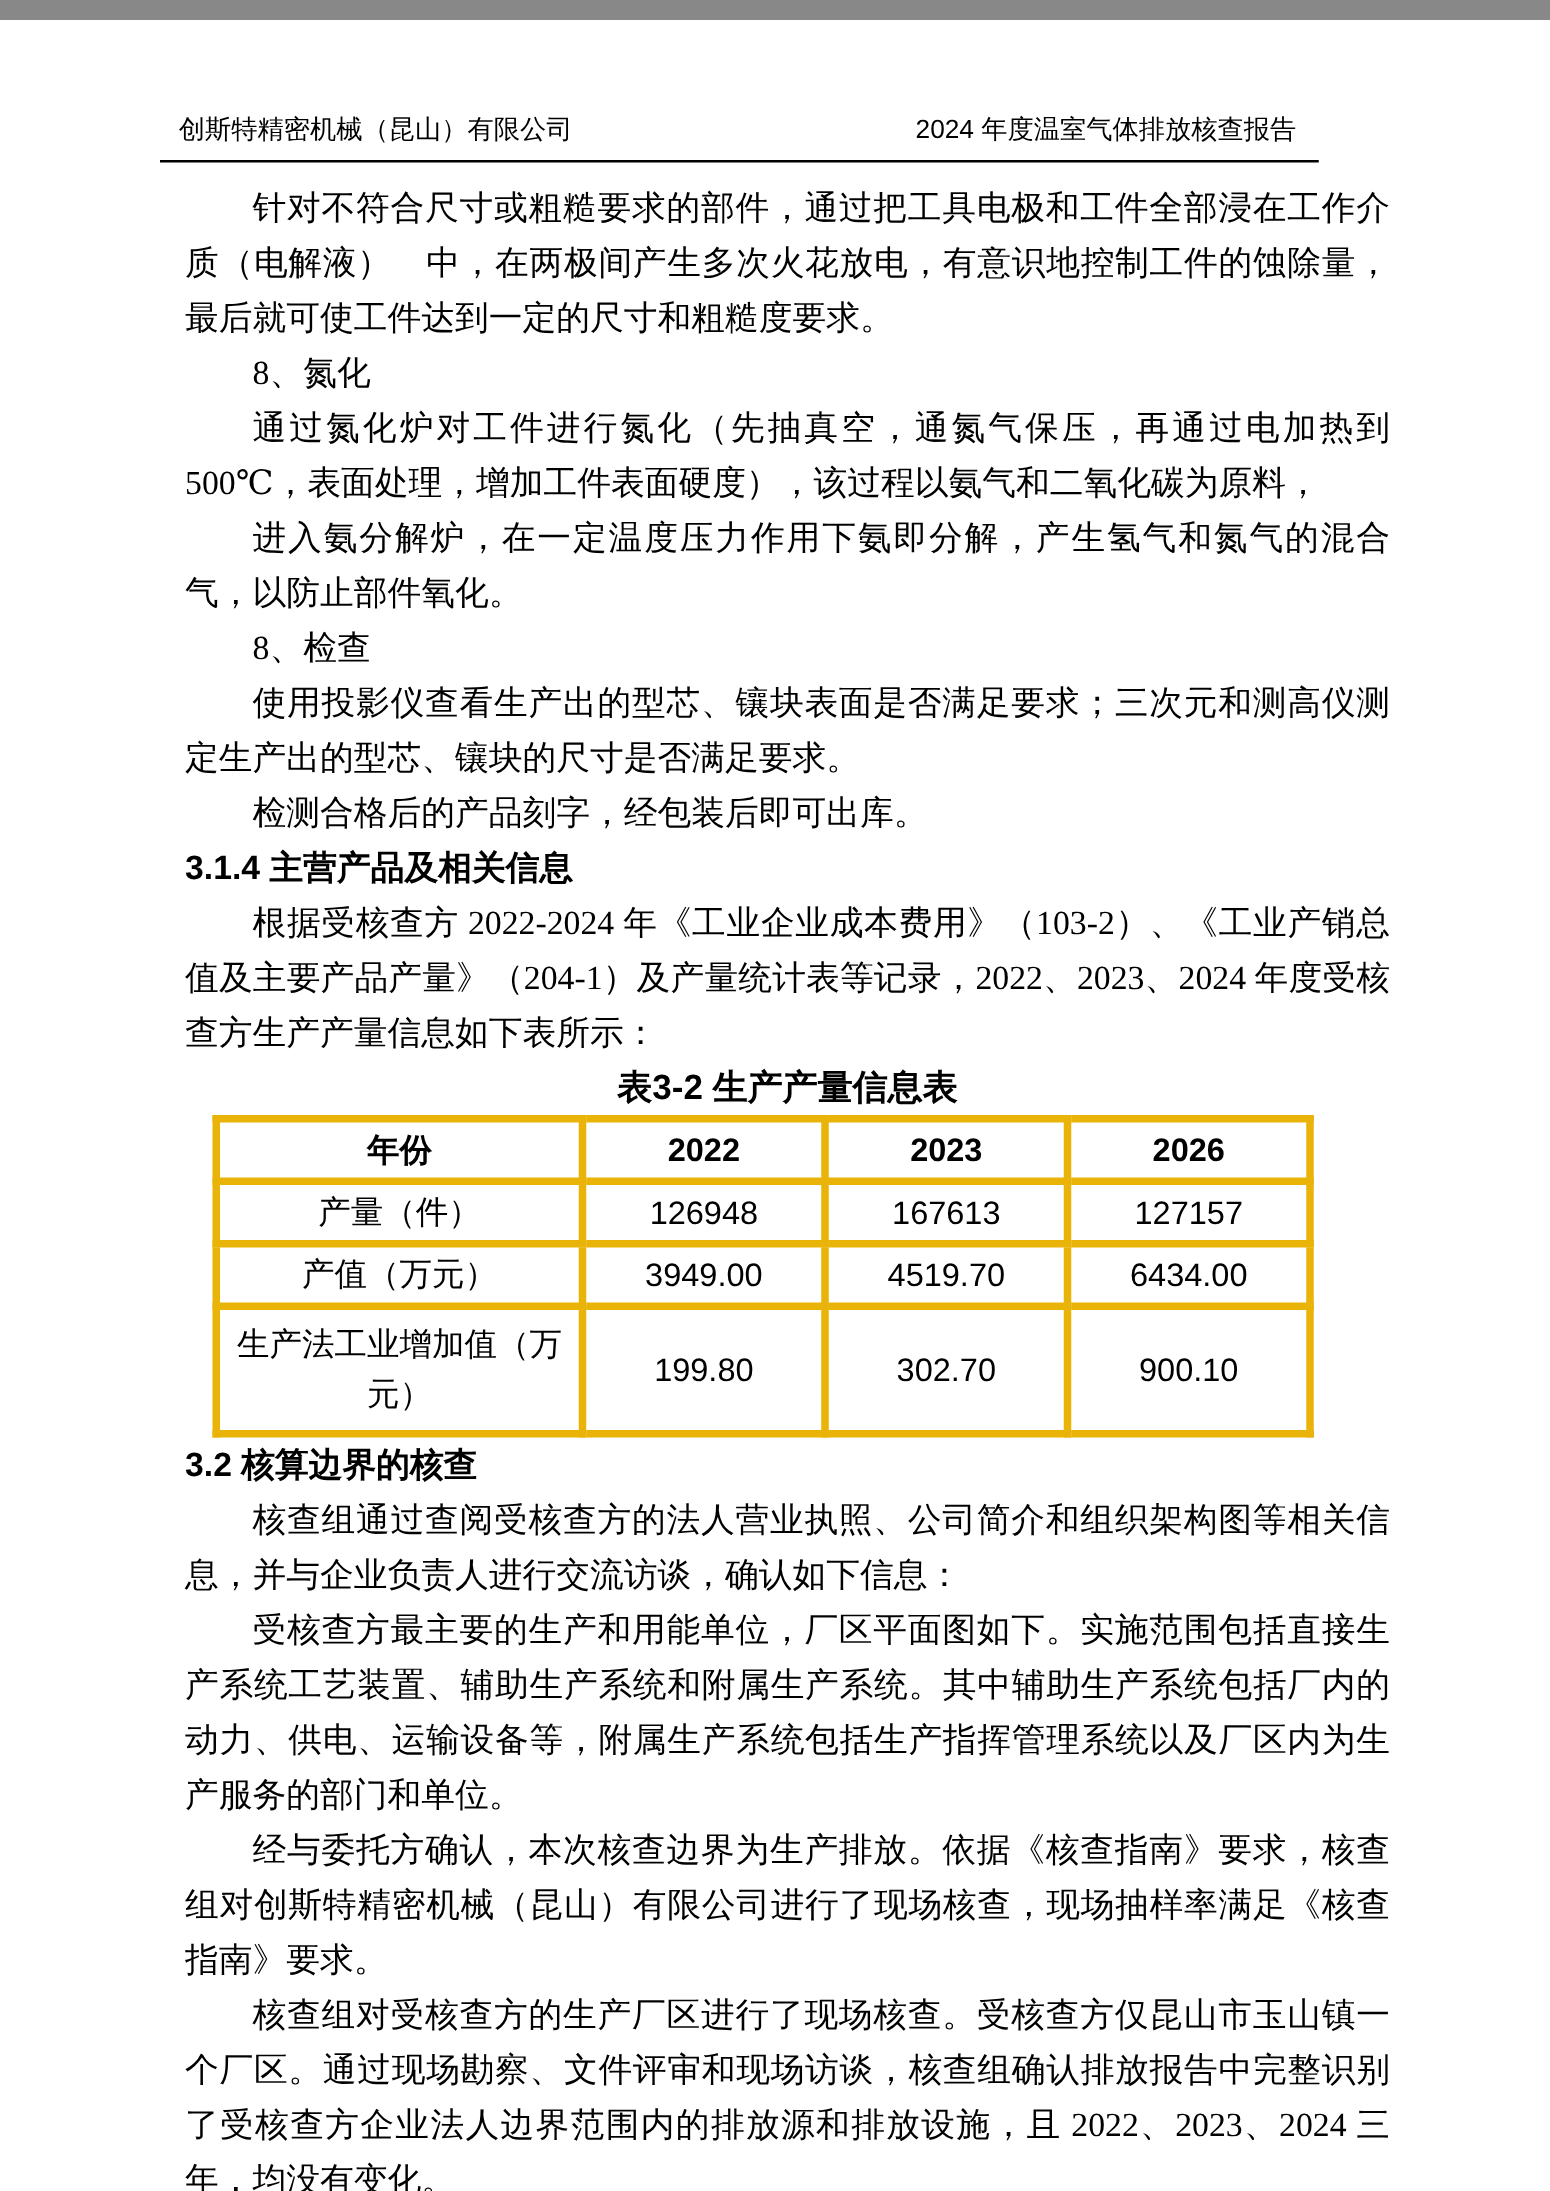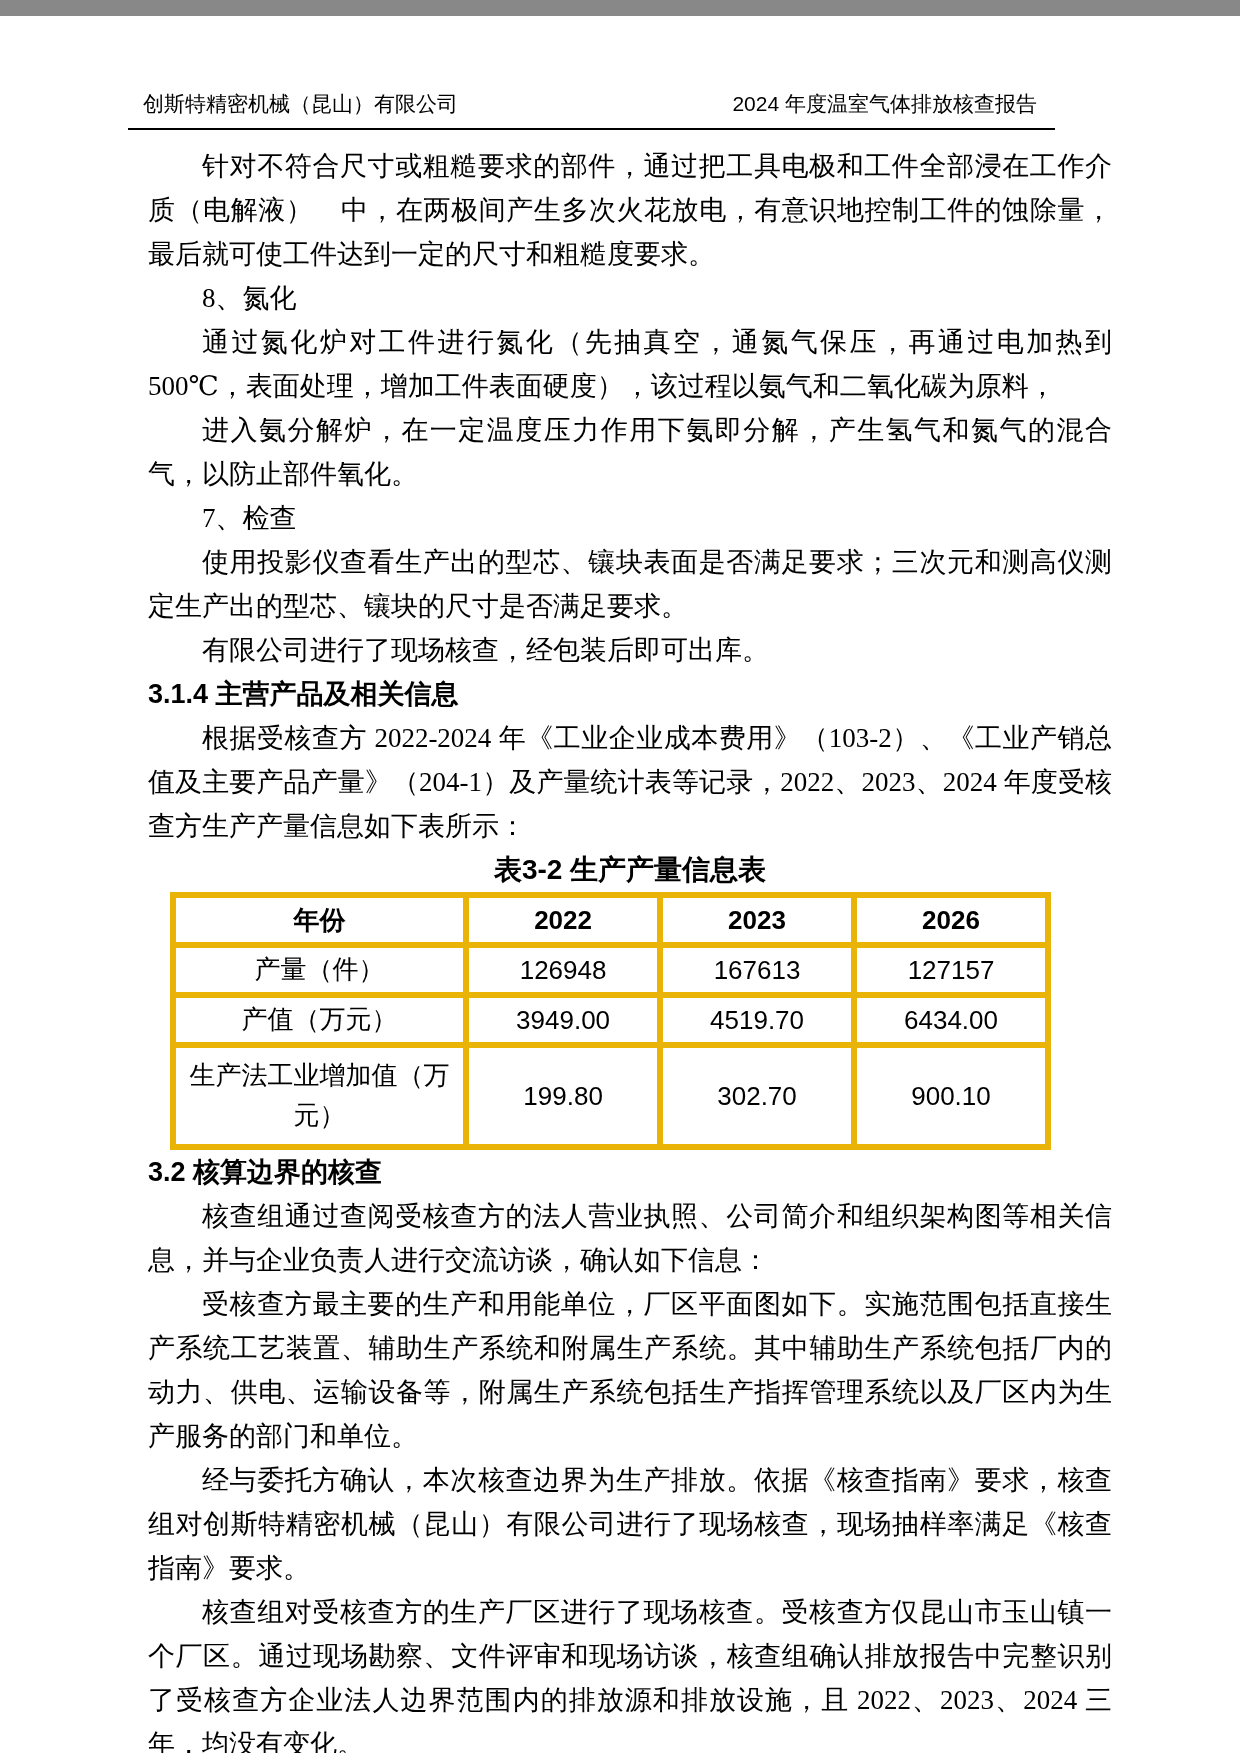--- a/index.html
+++ b/index.html
@@ -84,24 +84,24 @@
   </header>
 
   <main class="doc-main">
 
     <p>针对不符合尺寸或粗糙要求的部件，通过把工具电极和工件全部浸在工作介质（电解液）　中，在两极间产生多次火花放电，有意识地控制工件的蚀除量，最后就可使工件达到一定的尺寸和粗糙度要求。</p>
 
     <p>8、氮化</p>
     <p>通过氮化炉对工件进行氮化（先抽真空，通氮气保压，再通过电加热到 500℃，表面处理，增加工件表面硬度），该过程以氨气和二氧化碳为原料，</p>
     <p>进入氨分解炉，在一定温度压力作用下氨即分解，产生氢气和氮气的混合气，以防止部件氧化。</p>
 
-    <p>7、检查</p>
+    <p>8、检查</p>
     <p>使用投影仪查看生产出的型芯、镶块表面是否满足要求；三次元和测高仪测定生产出的型芯、镶块的尺寸是否满足要求。</p>
 
-    <p>有限公司进行了现场核查，经包装后即可出库。</p>
+    <p>检测合格后的产品刻字，经包装后即可出库。</p>
 
     <h3 class="sec-heading">3.1.4 主营产品及相关信息</h3>
     <p>根据受核查方 2022-2024 年《工业企业成本费用》（103-2）、《工业产销总值及主要产品产量》（204-1）及产量统计表等记录，2022、2023、2024 年度受核查方生产产量信息如下表所示：</p>
 
     <div class="table-title">表3-2  生产产量信息表</div>
 
     <table class="prod">
       <colgroup>
         <col class="c-label">
           <col class="c-year">

